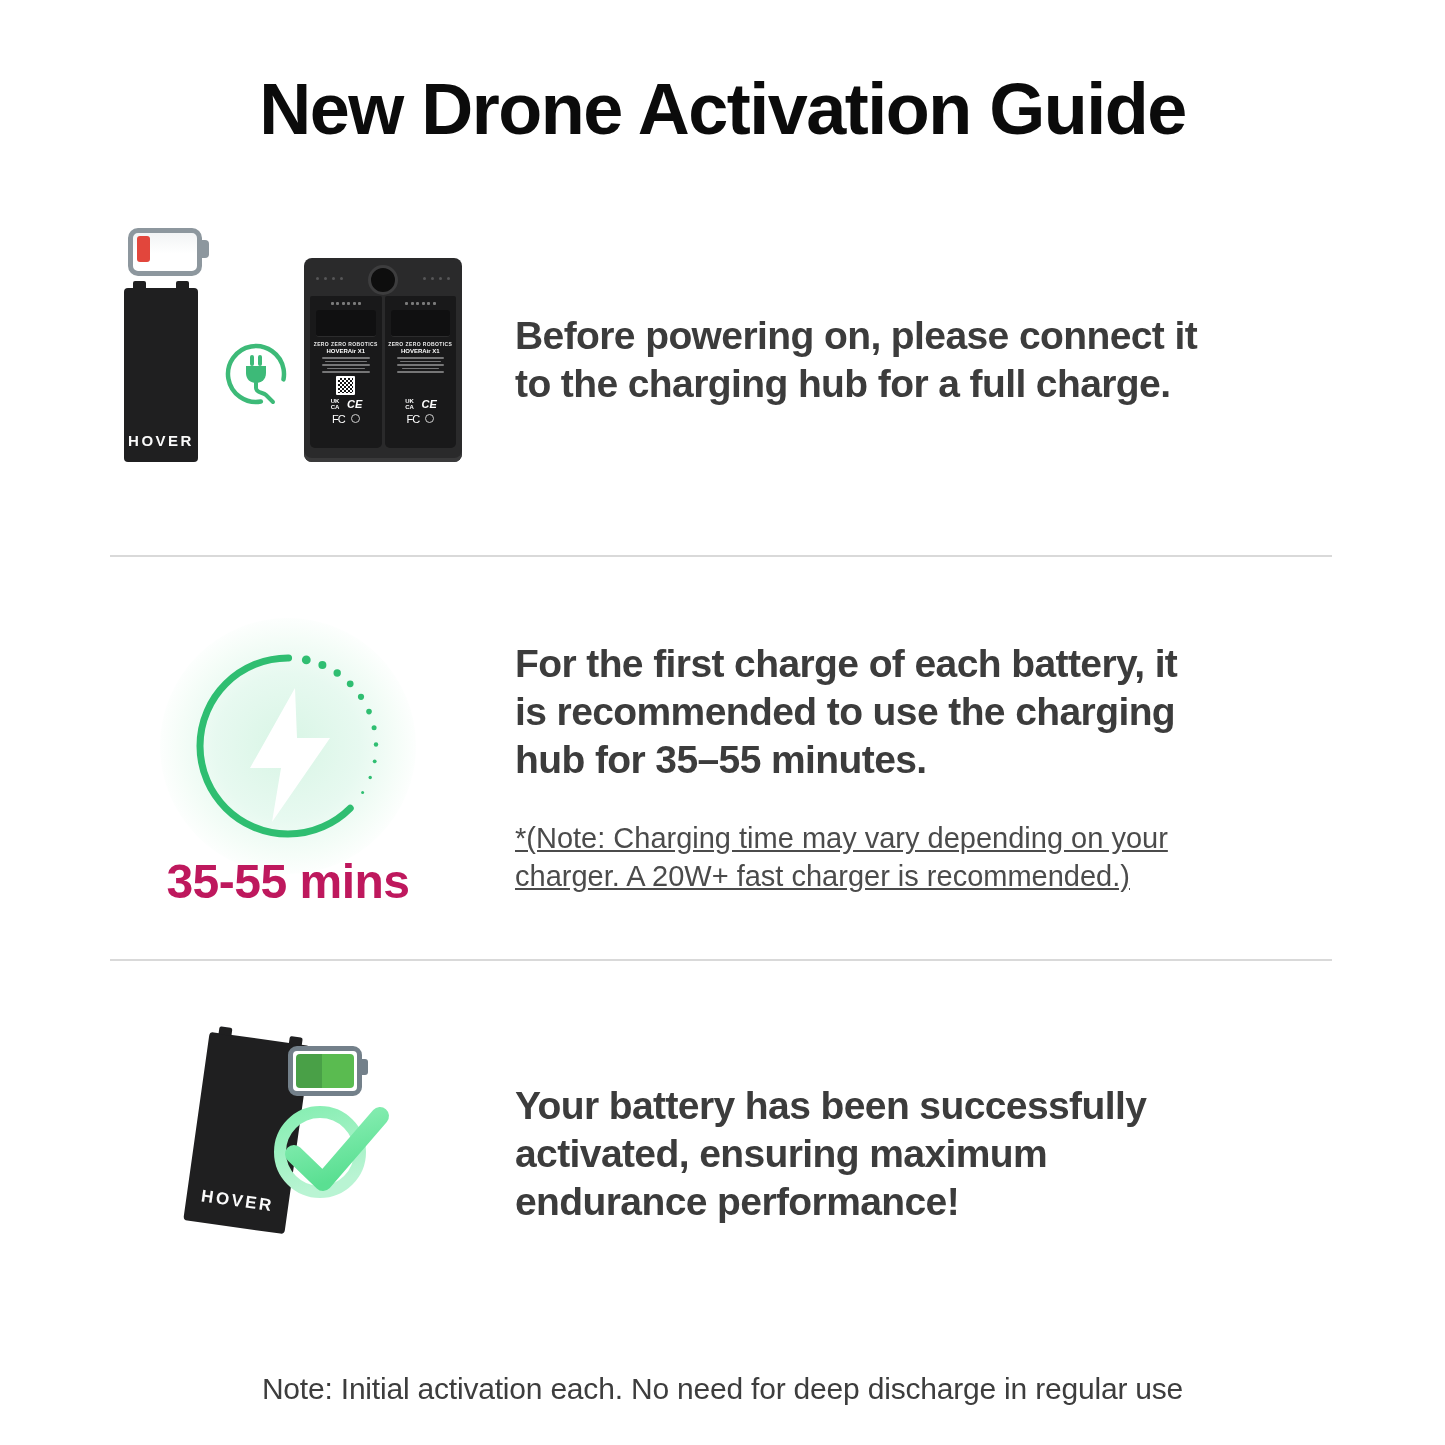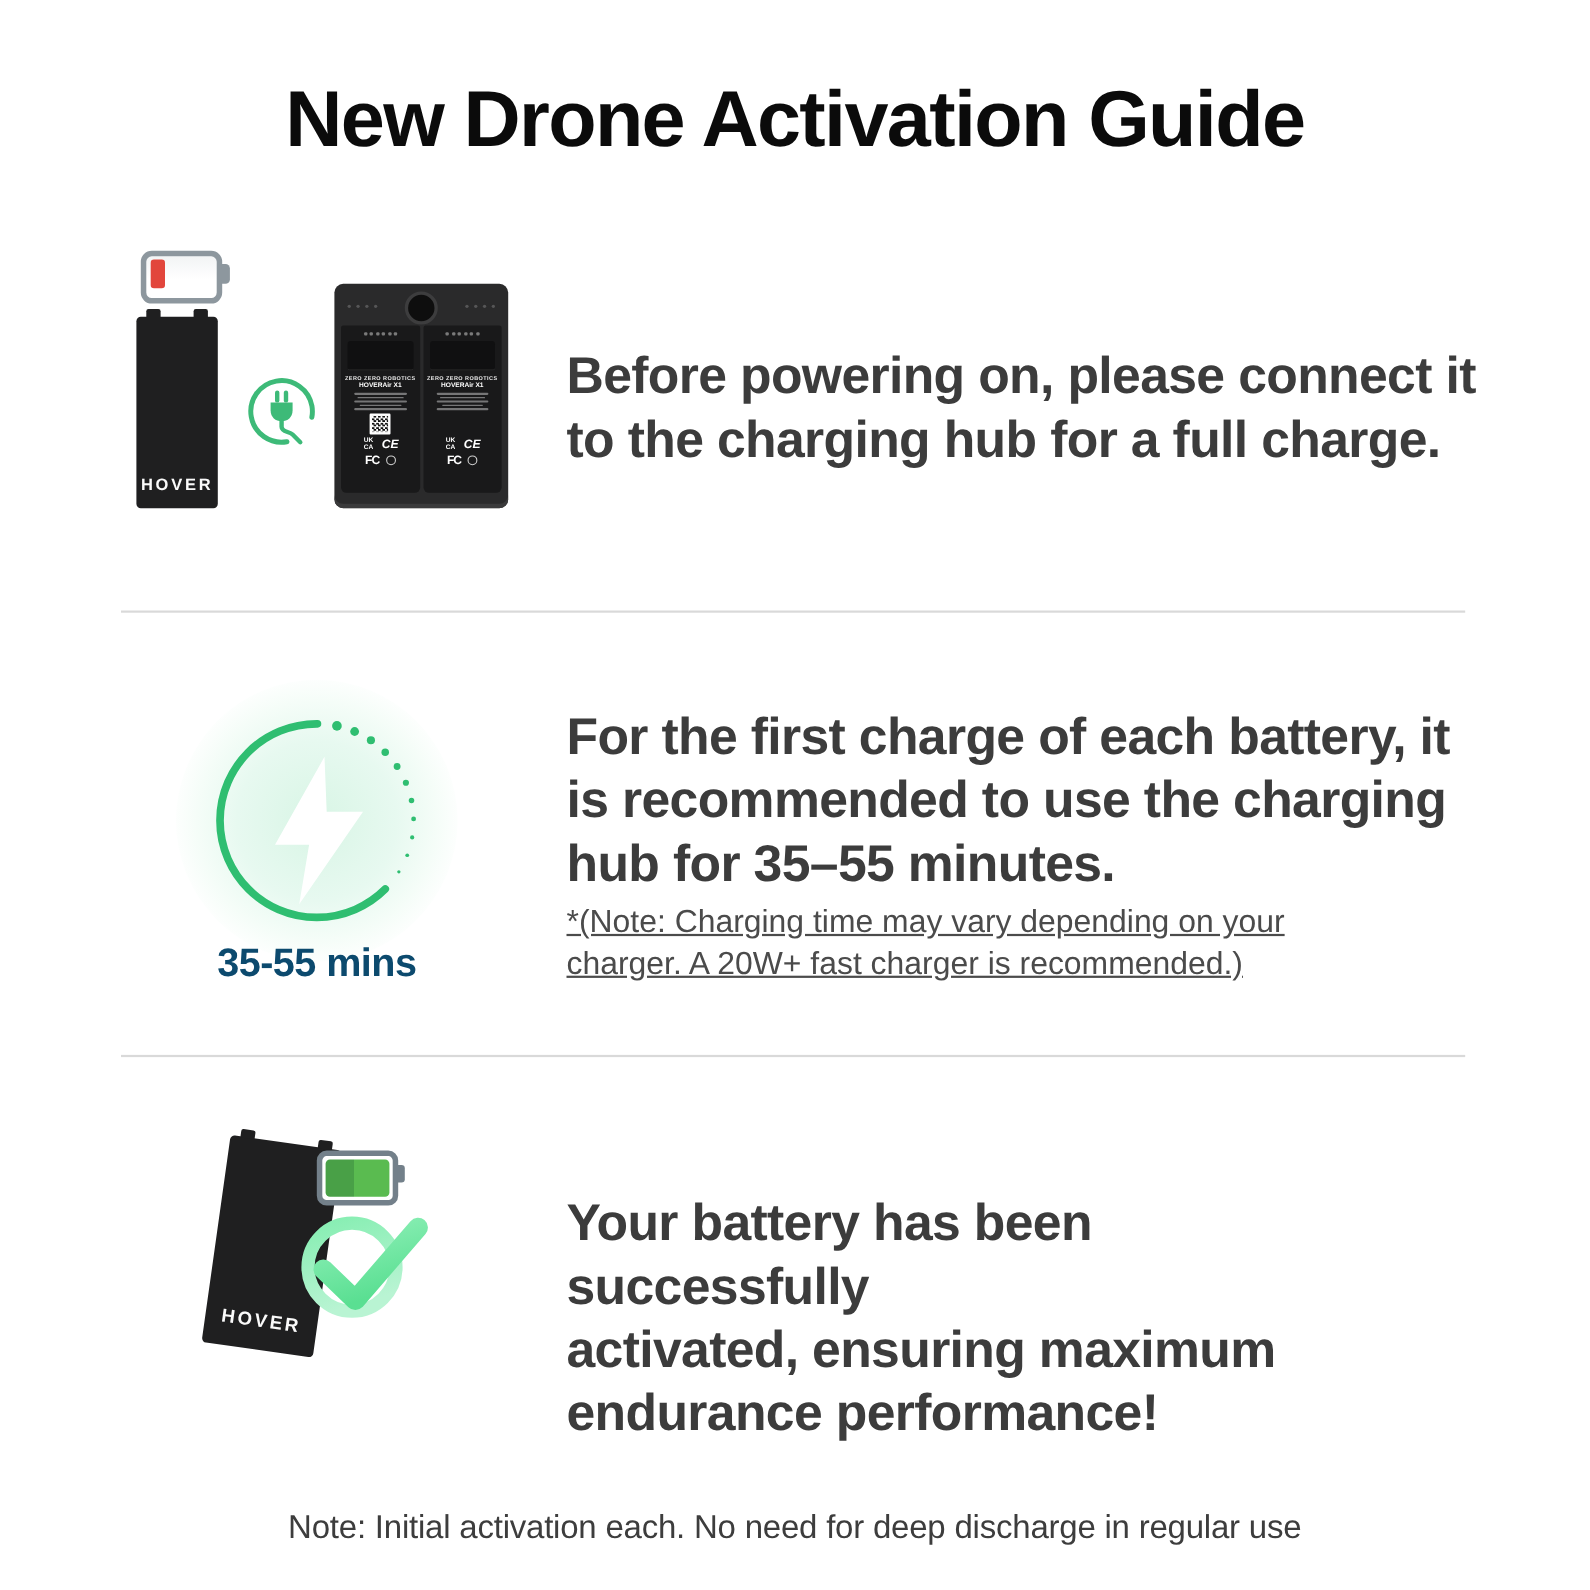--- a/index.html
+++ b/index.html
@@ -7,21 +7,21 @@
     position:relative; width:1445px; height:1445px; background:#ffffff;
     font-family:"Liberation Sans", sans-serif; overflow:hidden; color:#3c3c3c;
   }
   
   .title {
     position:absolute; top:68px; left:0; width:100%; text-align:center;
     font-size:72px; font-weight:800; color:#0b0b0b; letter-spacing:-1.5px;
   }
   
   .sec-text {
-    position:absolute; font-size:47px; font-weight:700; color:#3c3c3c;
+    position:absolute; font-size:39px; font-weight:700; color:#3c3c3c;
     line-height:1.23; letter-spacing:-0.6px; white-space:pre-line;
   }
   .sec-note {
     position:absolute; font-size:29px; font-weight:400; color:#4b4b4b;
     line-height:1.3; white-space:pre-line;
   }
   .divider { position:absolute; left:110px; width:1222px; height:2px; background:#d9d9d9; }
 
   
   .low-batt {
@@ -77,32 +77,32 @@
   .spec i:nth-child(4){ margin-left:5px; margin-right:5px; }
   .qr {
     width:15px; height:15px; margin:3px auto 0; background-color:#ffffff;
     background-image:repeating-conic-gradient(#141414 0% 25%, #ffffff 0% 50%);
     background-size:4px 4px; border:2px solid #ffffff; border-radius:1px;
   }
   .qr-spacer { height:19px; margin-top:3px; }
   .marks { display:flex; justify-content:center; align-items:center; gap:6px; margin-top:3px; }
   .mark-ukca { width:12px; font-size:6px; font-weight:800; line-height:1; text-align:center; }
   .mark-ce { font-size:11px; font-weight:700; font-style:italic; }
-  .mark-fc { font-size:11px; font-weight:700; letter-spacing:-1px; }
+  .mark-fc { font-size:11px; font-weight:400; letter-spacing:-1px; }
   .mark-dot { width:7px; height:7px; border:1px solid #cfcfcf; border-radius:50%; }
 
   
   .glow {
     position:absolute; left:160px; top:618px; width:256px; height:256px; border-radius:50%;
     background:radial-gradient(circle at 50% 50%, #d8f5e5 0%, #e7f9f0 40%, #f5fdf8 60%, rgba(255,255,255,0) 74%);
   }
   .glow svg { position:absolute; left:8px; top:8px; }
   .mins-label {
     position:absolute; left:158px; top:854px; width:260px; text-align:center;
-    font-size:36px; font-weight:800; color:#0c4a6e; letter-spacing:-0.5px;
+    font-size:48px; font-weight:800; color:#be185d; letter-spacing:-0.5px;
   }
 
   
   .full-batt {
     position:absolute; left:288px; top:1046px; width:58px; height:34px;
     border:5px solid #73808a; border-radius:9px; background:#ffffff; padding:3px;
   }
   .full-batt .fill { width:100%; height:100%; border-radius:4px;
     background:linear-gradient(90deg,#49a047 0%, #49a047 45%, #5abb50 45%, #5abb50 100%); }
   .full-batt .nub { position:absolute; right:-11px; top:8px; width:7px; height:16px; background:#73808a; border-radius:0 3px 3px 0; }

